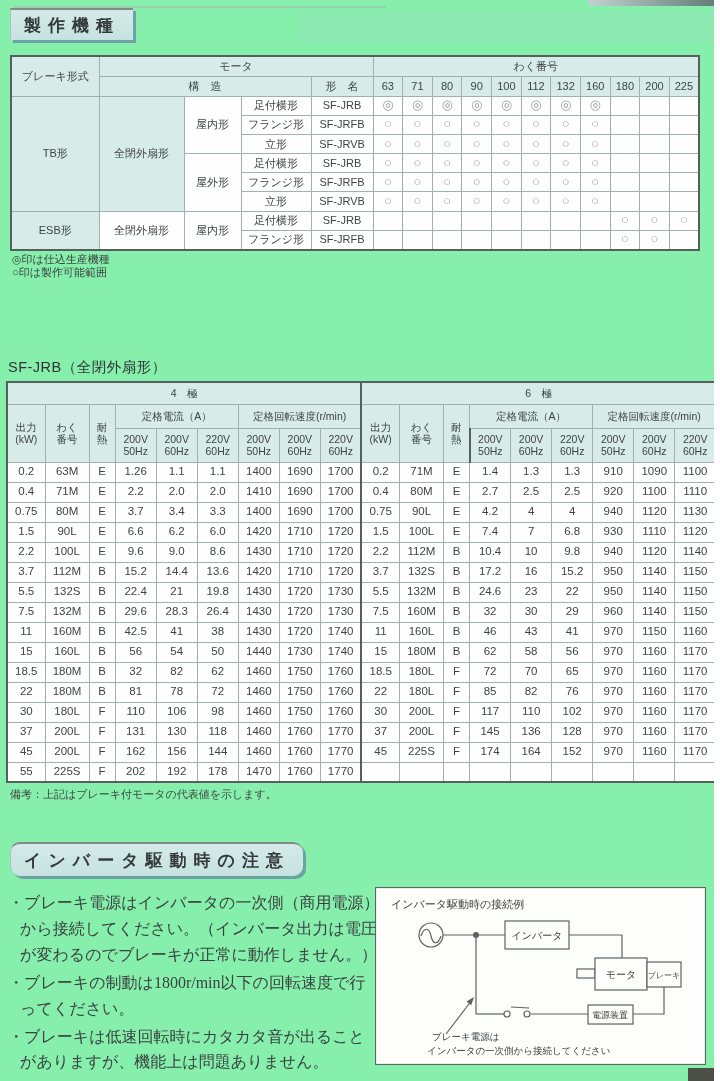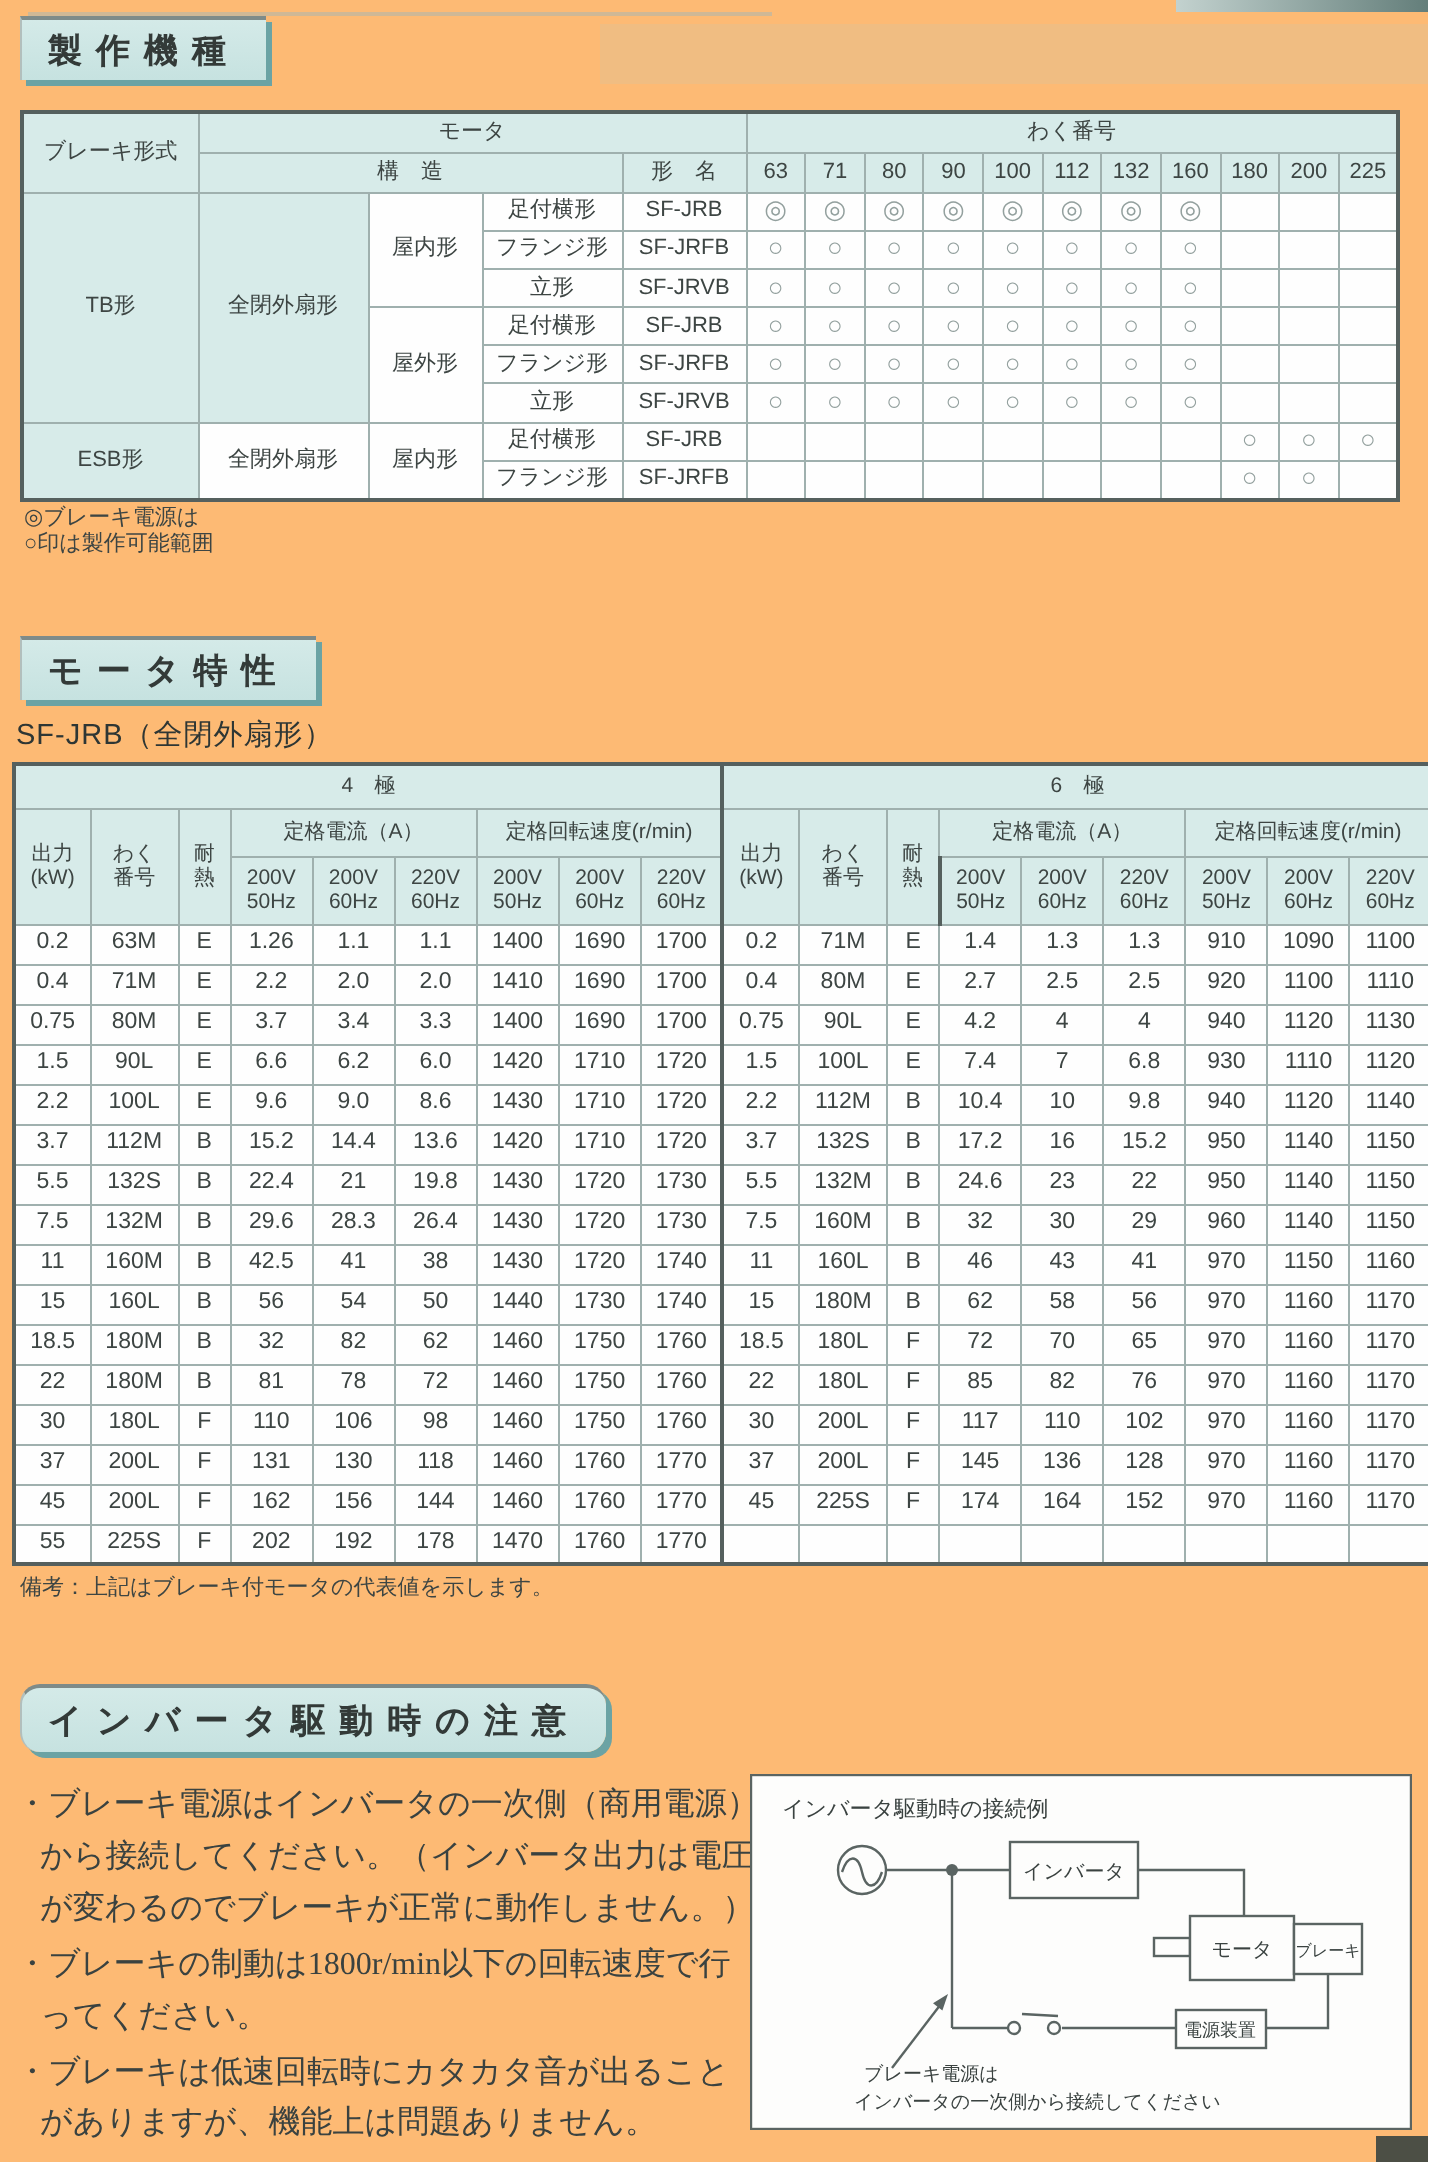--- a/index.html
+++ b/index.html
@@ -1,18 +1,18 @@
 <!DOCTYPE html>
 <html><head>
 <meta charset="utf-8">
 <style>
   html,body{margin:0;padding:0;}
   .page{
     position:relative;width:714px;height:1081px;overflow:hidden;
-    background:#fdba74;
+    background:#86efac;
     font-family:"Liberation Sans","DejaVu Sans",sans-serif;
     color:#39413f;
   }
   .smudge{position:absolute;left:300px;top:12px;width:420px;height:30px;
     background:rgba(175,208,203,0.16);}
   .corner-strip{position:absolute;left:588px;top:0;width:132px;height:6px;
     background:linear-gradient(to right,#c3d2cf,#5f7a76);}
   .corner-mark{position:absolute;left:688px;top:1068px;width:32px;height:13px;background:#4c4f45;}
   .banner-overhang{position:absolute;left:14px;top:6px;width:372px;height:2px;background:#aab6b3;opacity:.55;}
 
@@ -243,25 +243,24 @@
           <td></td>
           <td></td>
           <td class="mark">○</td>
           <td class="mark">○</td>
           <td></td>
         </tr>
       </tbody>
   </table>
 
   <div class="tnote" style="left:12px;top:253px;">
-    <div>◎ブレーキ電源は</div>
+    <div>◎印は仕込生産機種</div>
     <div>○印は製作可能範囲</div>
   </div>
 
-  <div class="banner" style="left:10px;top:318px;">モータ特性</div>
 
   <div class="subtitle">SF-JRB（全閉外扇形）</div>
 
   <table id="motor-table">
     <colgroup>
       <col style="width:38px">
         <col style="width:44px">
         <col style="width:26px">
       <col style="width:41px">
         <col style="width:41px">

